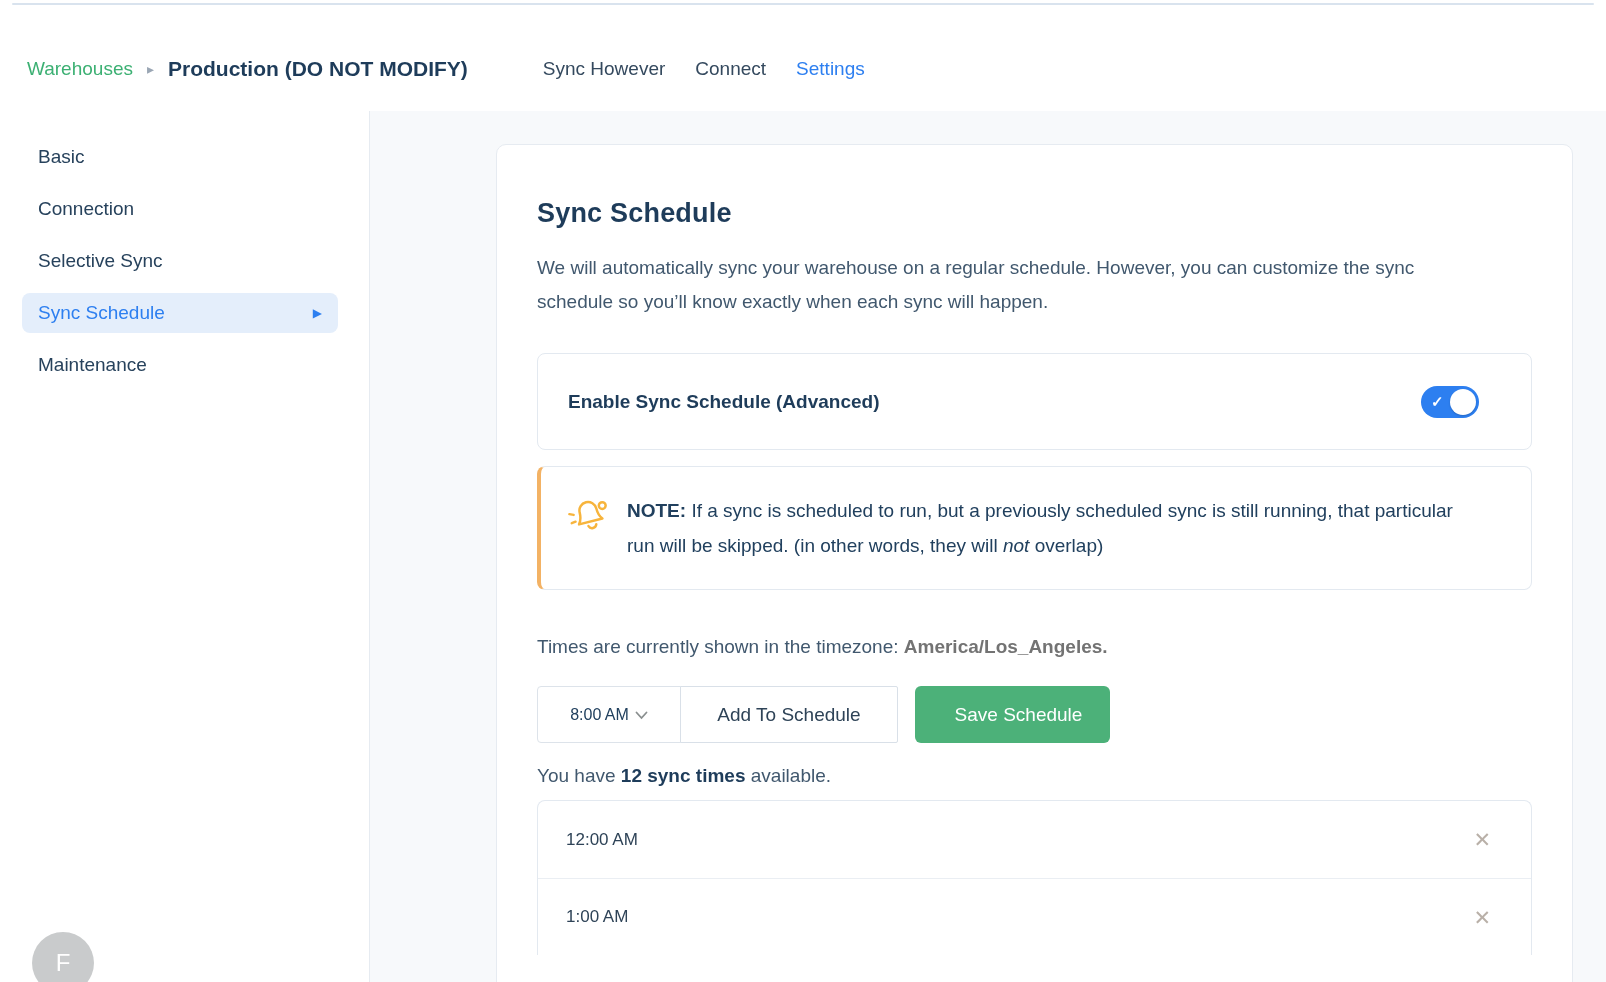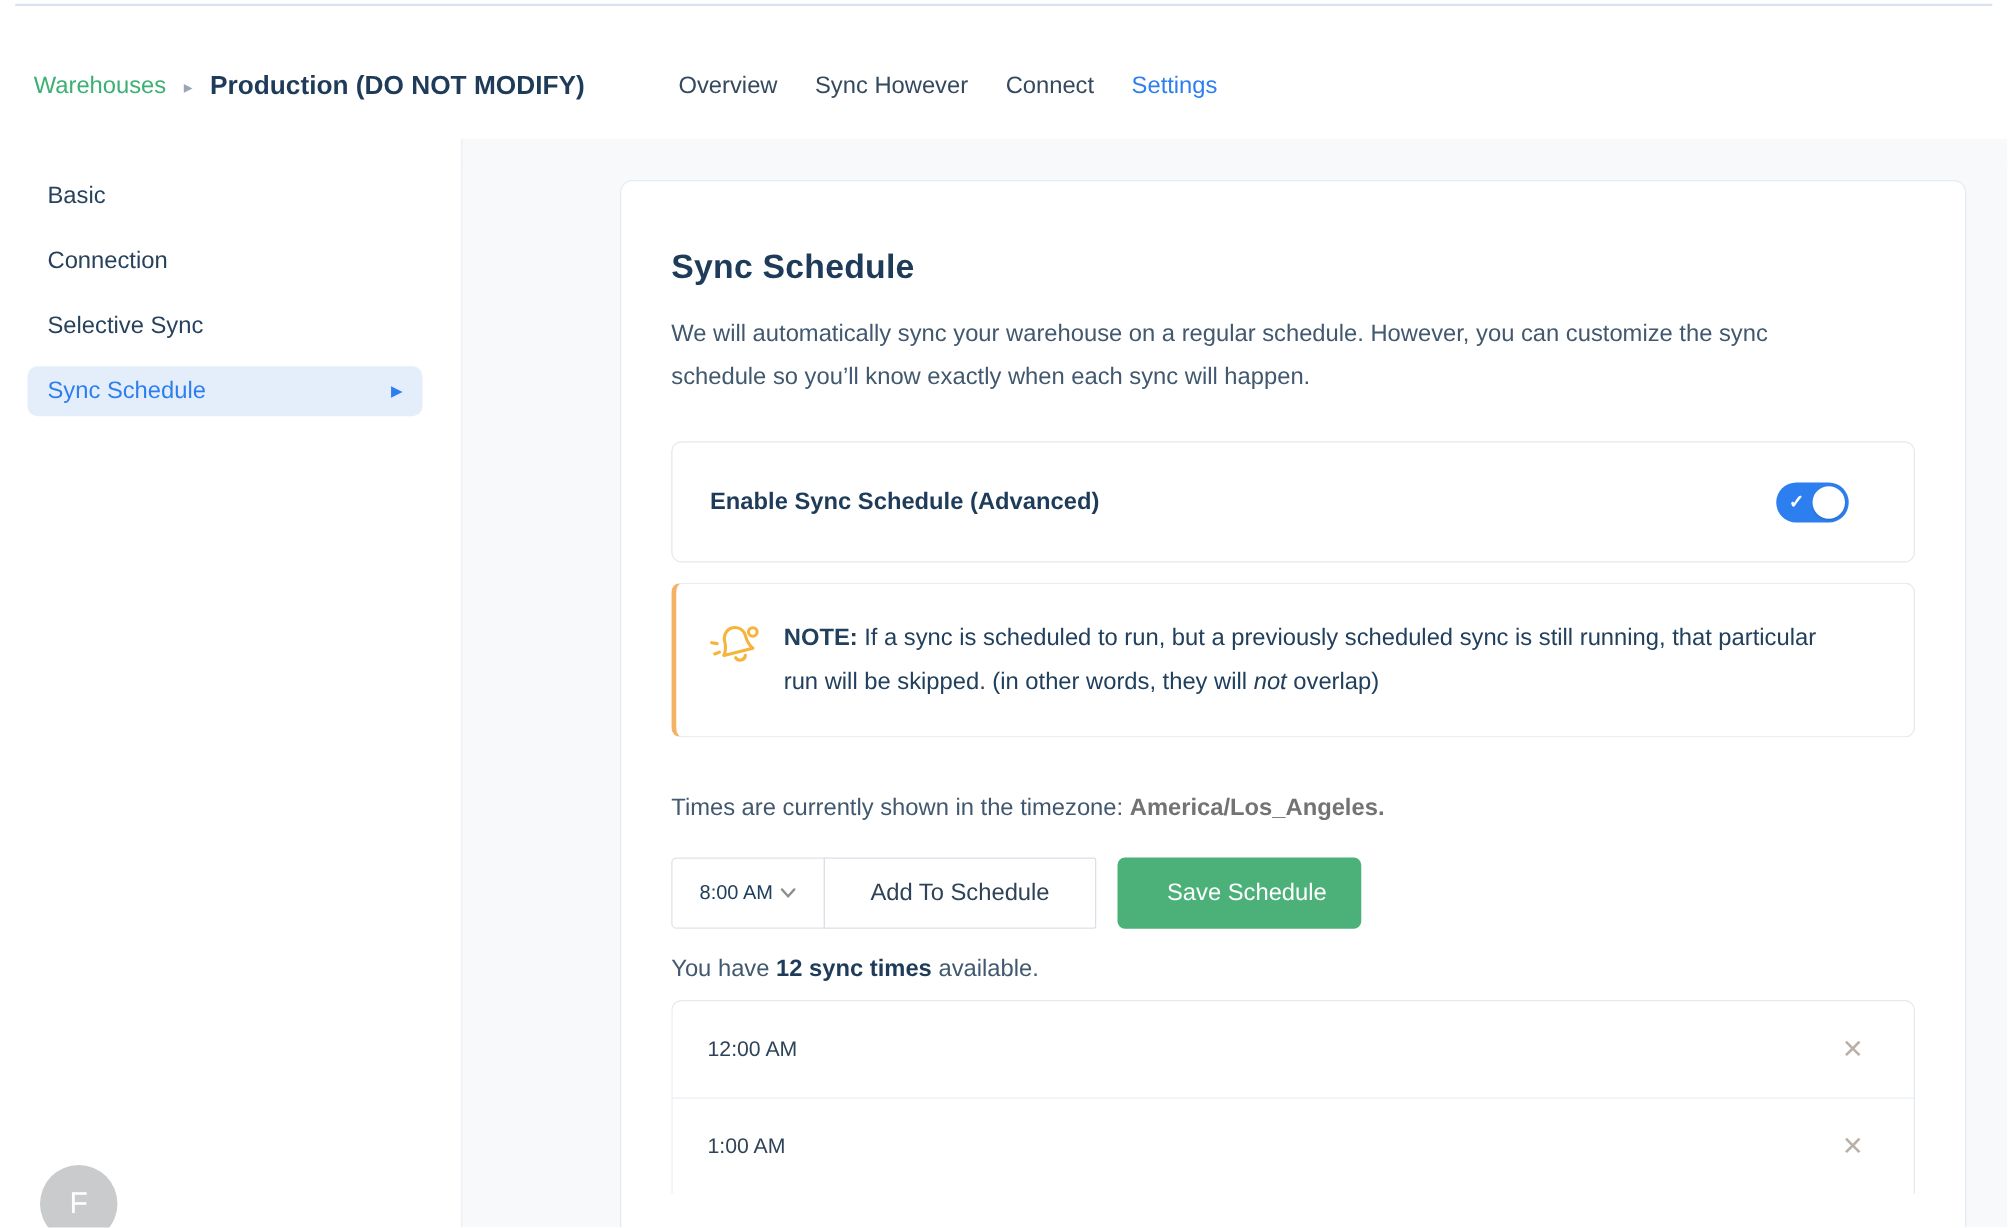--- a/index.html
+++ b/index.html
@@ -52,21 +52,21 @@
               padding:26px 30px 26px 24px; display:flex; align-items:flex-start; }
   .note-icon { flex:0 0 auto; margin-top:4px; }
   .note-text { margin-left:18px; font-size:19px; line-height:35px; color:#21405e; max-width:832px; }
   .note-text b { font-weight:700; }
   .note-text i { font-style:italic; }
 
   .tz-line { margin-top:46px; font-size:19px; color:#41586e; }
   .tz-line b { color:#737373; font-weight:700; }
 
   .controls { margin-top:28px; display:flex; align-items:stretch; height:57px; }
-  .time-select { width:123px; border:1px solid #dde3ea; border-radius:4px 0 0 4px; background:#fff;
+  .time-select { width:144px; border:1px solid #dde3ea; border-radius:4px 0 0 4px; background:#fff;
                  display:flex; align-items:center; justify-content:center; gap:6px; cursor:pointer; }
   .time-select .val { font-size:16px; color:#21405e; }
   .btn-add { width:218px; border:1px solid #d9e0e8; margin-left:-1px; background:#fff; border-radius:0 2px 2px 0;
              font-size:19px; font-weight:500; color:#2e4357; display:flex; align-items:center; justify-content:center; cursor:pointer; }
   .btn-save { width:195px; margin-left:17px; background:#4cb179; border:none; border-radius:6px;
               font-size:19px; font-weight:500; color:#fff; display:flex; align-items:center; justify-content:center; cursor:pointer;padding-left:12px; }
 
   .avail-line { margin-top:22px; font-size:19px; color:#41586e; }
   .avail-line b { color:#1e3c5a; font-weight:700; }
 
@@ -82,21 +82,20 @@
 <div class="page">
   <div class="topline"></div>
 
   <header>
     <div class="breadcrumb">
       <a class="crumb-parent">Warehouses</a>
       <span class="crumb-sep">▸</span>
       <span class="crumb-current">Production (DO NOT MODIFY)</span>
     </div>
     <nav class="tabs">
-      <div class="tab">Overview</div>
       <div class="tab">Sync However</div>
       <div class="tab">Connect</div>
       <div class="tab active">Settings</div>
     </nav>
   </header>
 
   <div class="body-row">
     <aside class="sidebar">
       <ul class="nav-list">
         <li class="nav-item">
@@ -104,20 +103,23 @@
         </li>
         <li class="nav-item">
           <span>Connection</span>
         </li>
         <li class="nav-item">
           <span>Selective Sync</span>
         </li>
         <li class="nav-item active">
           <span>Sync Schedule</span>
           <span class="nav-arrow">▶</span>
+        </li>
+        <li class="nav-item">
+          <span>Maintenance</span>
         </li>
       </ul>
       <div class="avatar">F</div>
     </aside>
 
     <main class="content">
       <section class="card">
         <h1>Sync Schedule</h1>
         <p class="desc">We will automatically sync your warehouse on a regular schedule. However, you can customize the sync schedule so you’ll know exactly when each sync will happen.</p>
 

